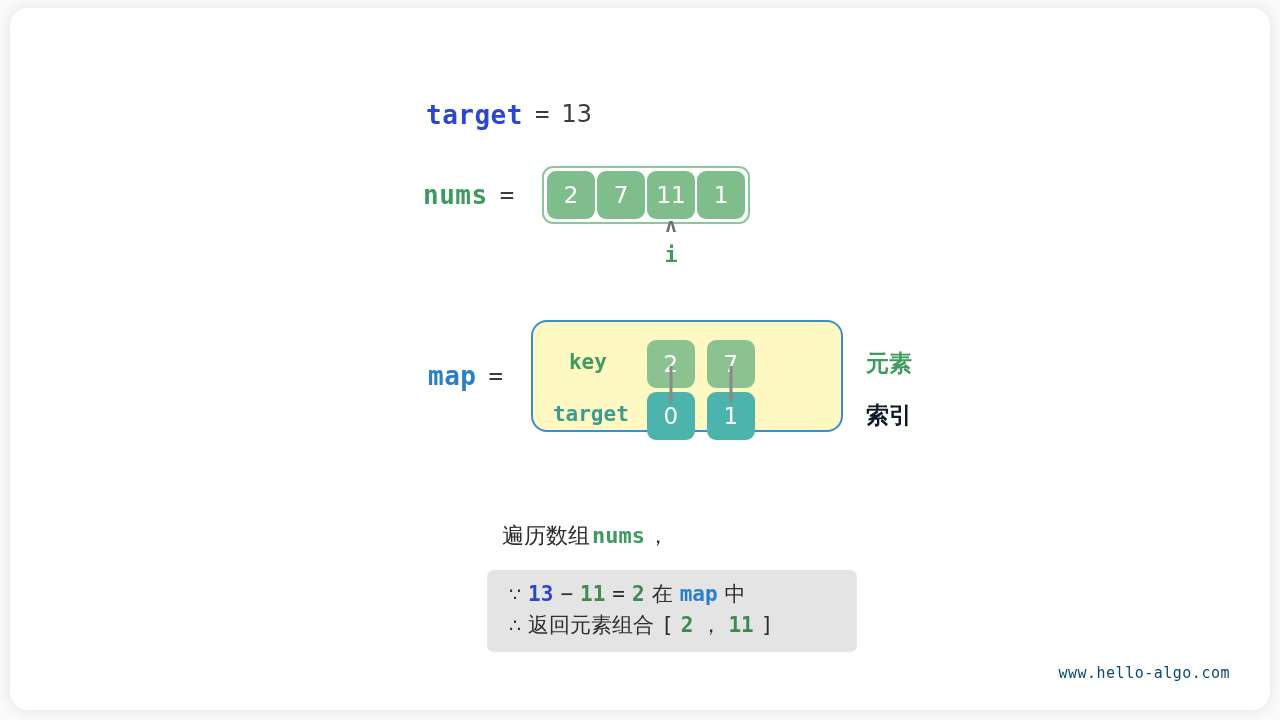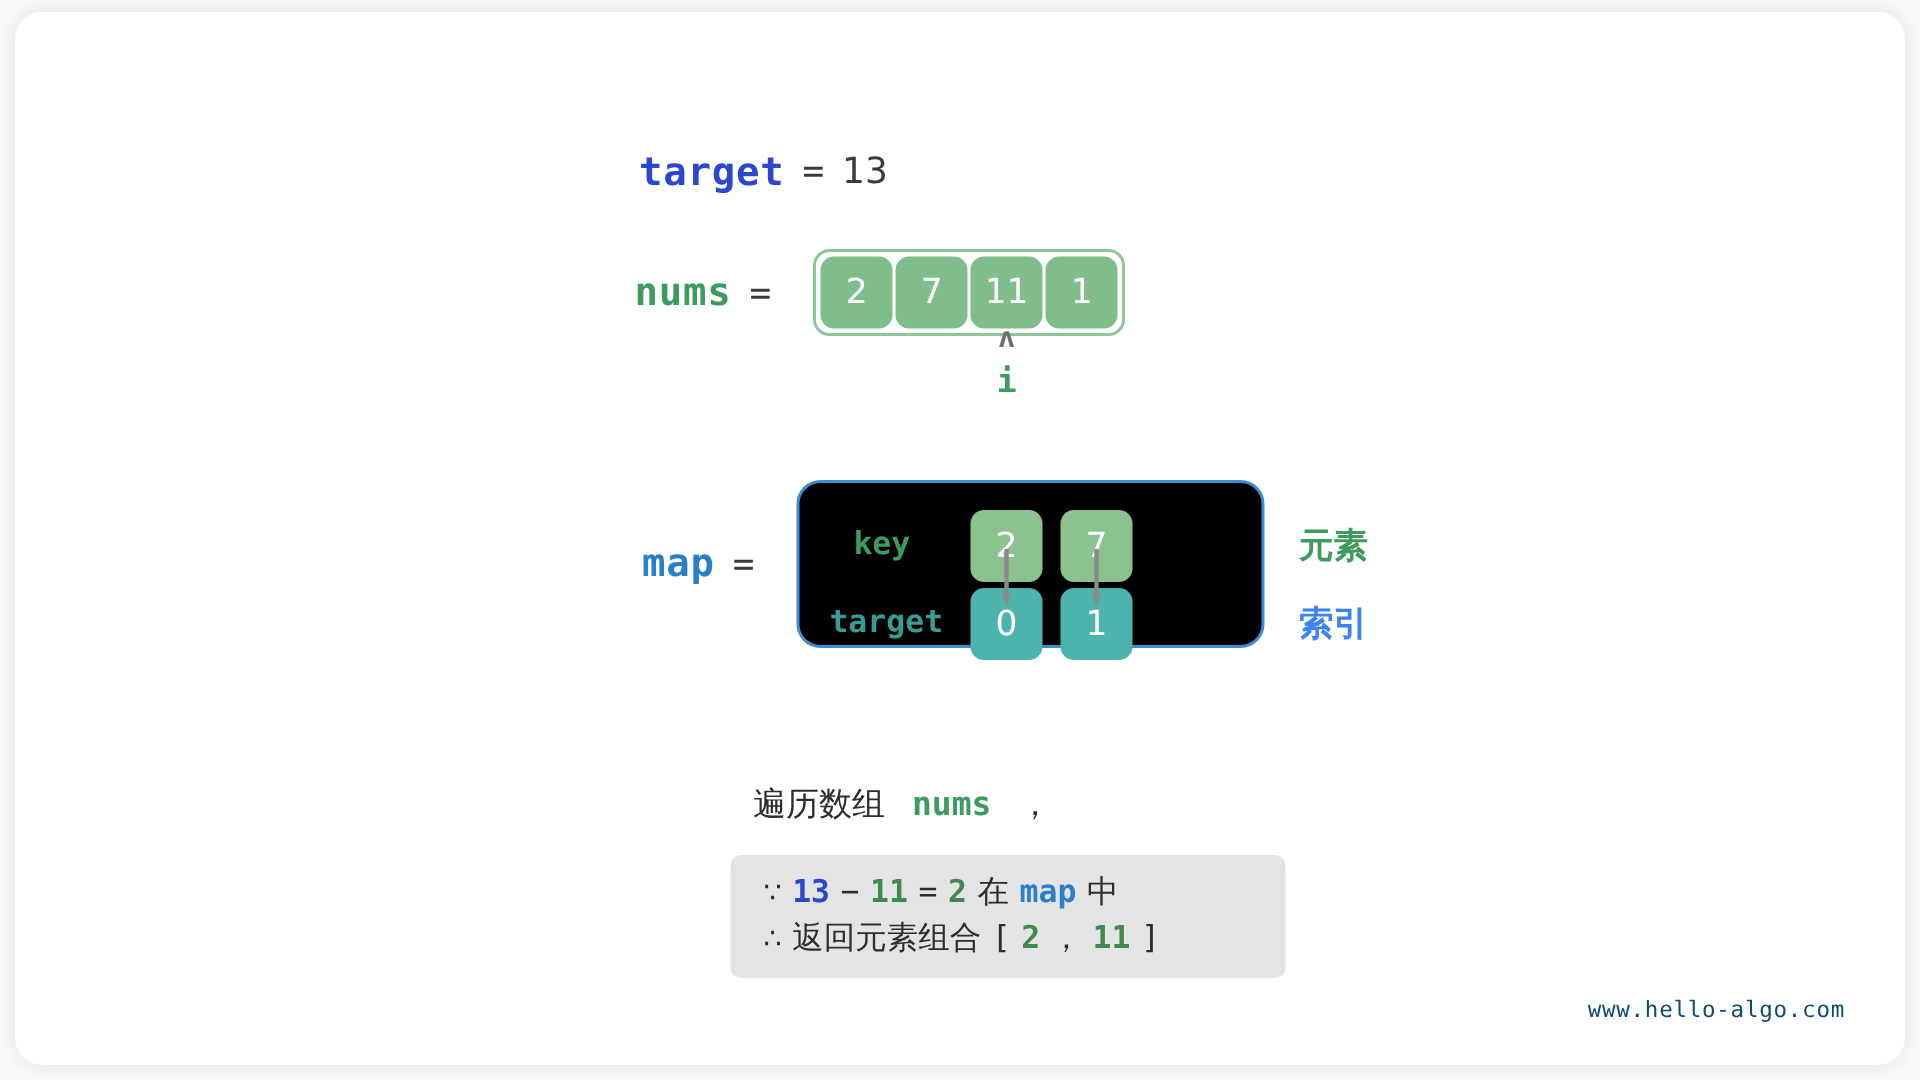--- a/index.html
+++ b/index.html
@@ -148,21 +148,21 @@
     color: #3b3b3b;
     font-family: "DejaVu Sans Mono", monospace;
     font-weight: normal;
     margin-left: 12px;
   }
 
   #map-box {
     margin-left: 28px;
     width: 312px;
     height: 112px;
-    background: #000000;
+    background: #fef9c3;
     border: 2.5px solid #3a8ed0;
     border-radius: 16px;
     position: relative;
     box-sizing: border-box;
   }
   .map-row-label {
     position: absolute;
     font-family: "DejaVu Sans Mono", monospace;
     font-weight: bold;
     font-size: 21px;
@@ -202,33 +202,33 @@
   }
 
   
   .legend {
     position: absolute;
     font-family: Liberation Mono, monospace;
     font-weight: bold;
     font-size: 23px;
   }
   #legend-element { left: 856px; top: 340px; color: #3e9b5f; }
-  #legend-index   { left: 856px; top: 392px; color: #3b82f6; }
+  #legend-index   { left: 856px; top: 392px; color: #0f172a; }
 
   
   #caption-line {
     position: absolute;
     left: 492px;
     top: 513px;
     font-size: 22px;
     color: #2d2d2d;
     font-family: "DejaVu Sans", sans-serif;
     display: flex;
     align-items: baseline;
-    gap: 18px;
+    gap: 2px;
   }
   #caption-line .code-nums {
     font-family: "DejaVu Sans Mono", monospace;
     font-weight: bold;
     color: #3e9b5f;
     font-size: 22px;
   }
 
   #reason-box {
     position: absolute;

